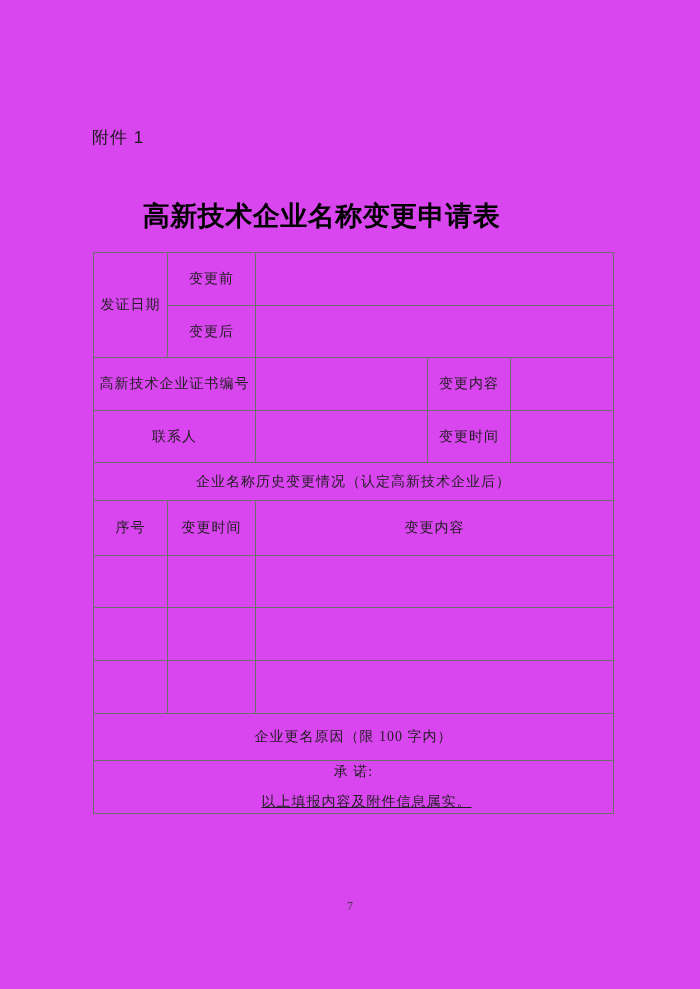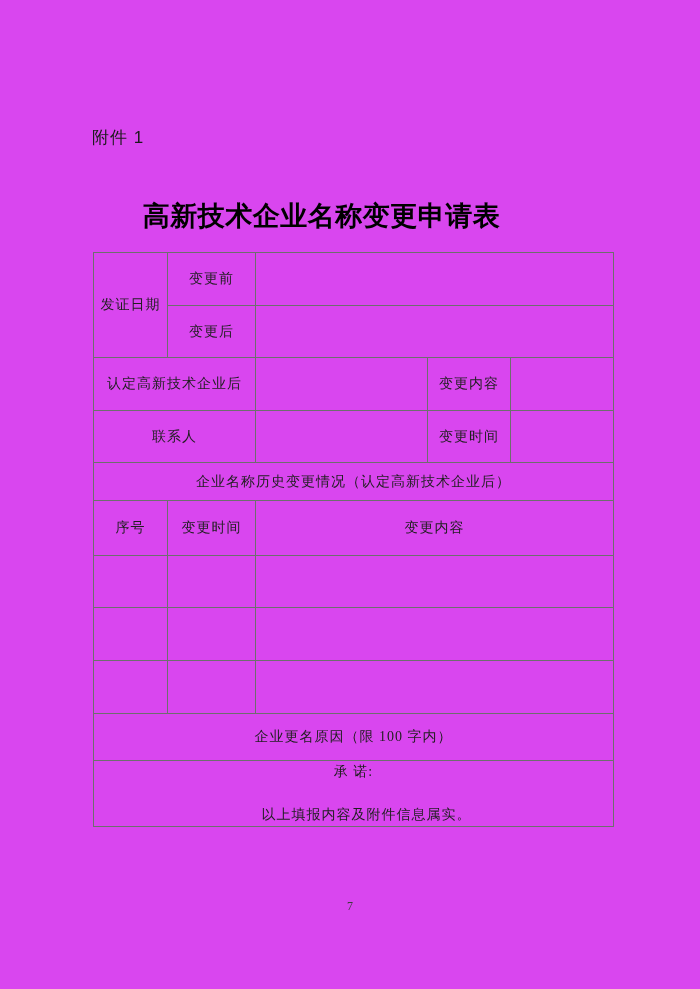--- a/index.html
+++ b/index.html
@@ -40,21 +40,21 @@
     vertical-align: middle;
     letter-spacing: 1px;
     padding: 2px 4px;
     overflow: hidden;
   }
   td.tl {
     text-align: left;
     vertical-align: top;
     padding: 6px 8px;
   }
-  .indent-line { display: block; padding-left: 26px; margin-top: 25px; }
+  .indent-line { display: block; padding-left: 26px; margin-top: 12px; text-decoration: underline; }
 
   .page-number {
     position: absolute; left: 0; top: 899px; width: 700px;
     text-align: center;
     font-size: 12px; color: #3c3c3c;
   }
 </style>
 </head>
 <body>
 
@@ -83,21 +83,21 @@
         <td colspan="3"></td>
       </tr>
       <tr style="height:52px">
         <td>
           <span>变更后</span>
         </td>
         <td colspan="3"></td>
       </tr>
       <tr style="height:53px">
         <td colspan="2">
-          <span>认定高新技术企业后</span>
+          <span>高新技术企业证书编号</span>
         </td>
         <td></td>
         <td>
           <span>变更内容</span>
         </td>
         <td></td>
       </tr>
       <tr style="height:52px">
         <td colspan="2">
           <span>联系人</span>

